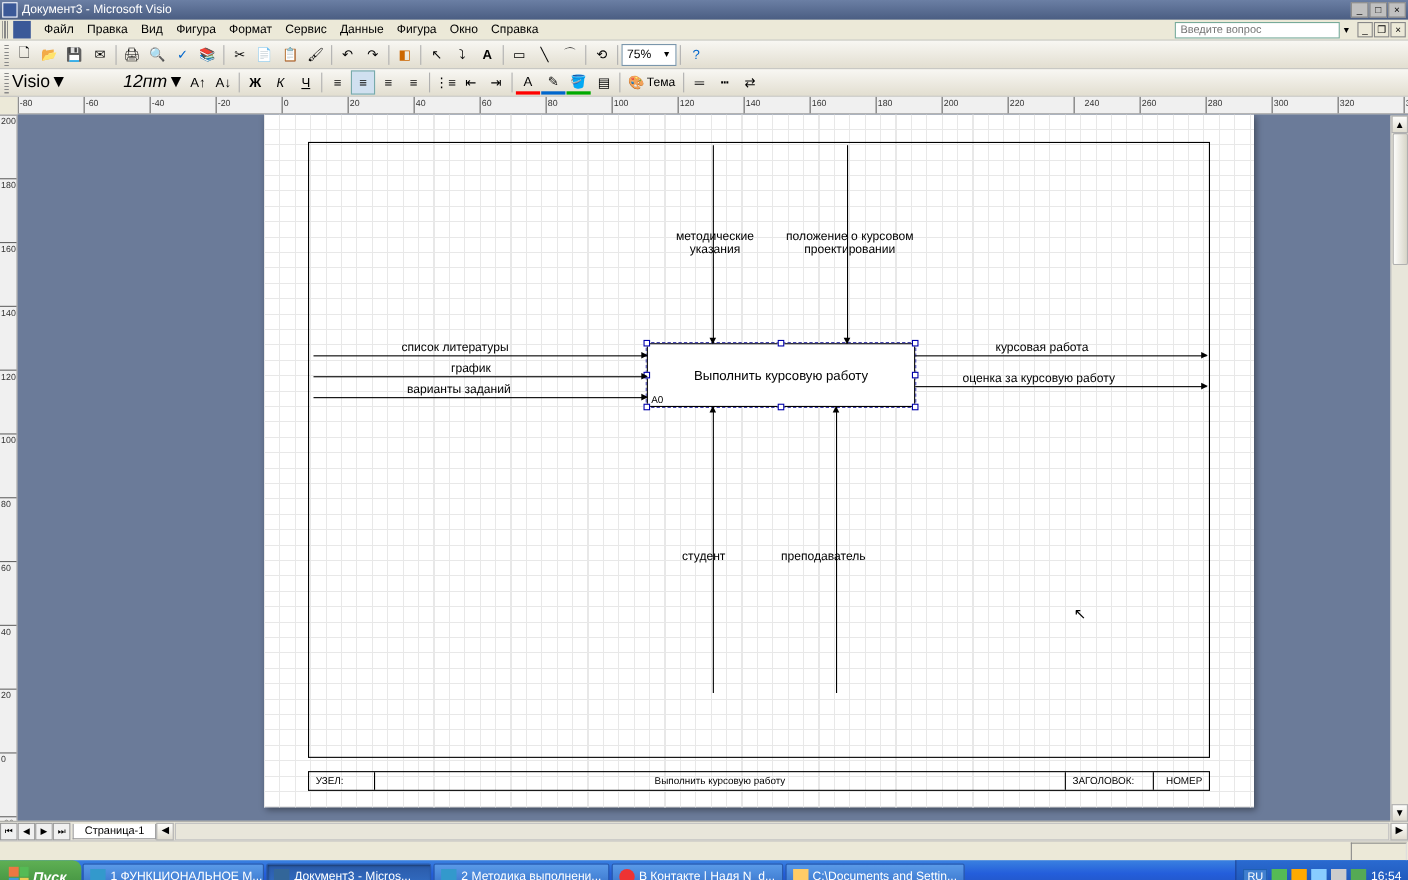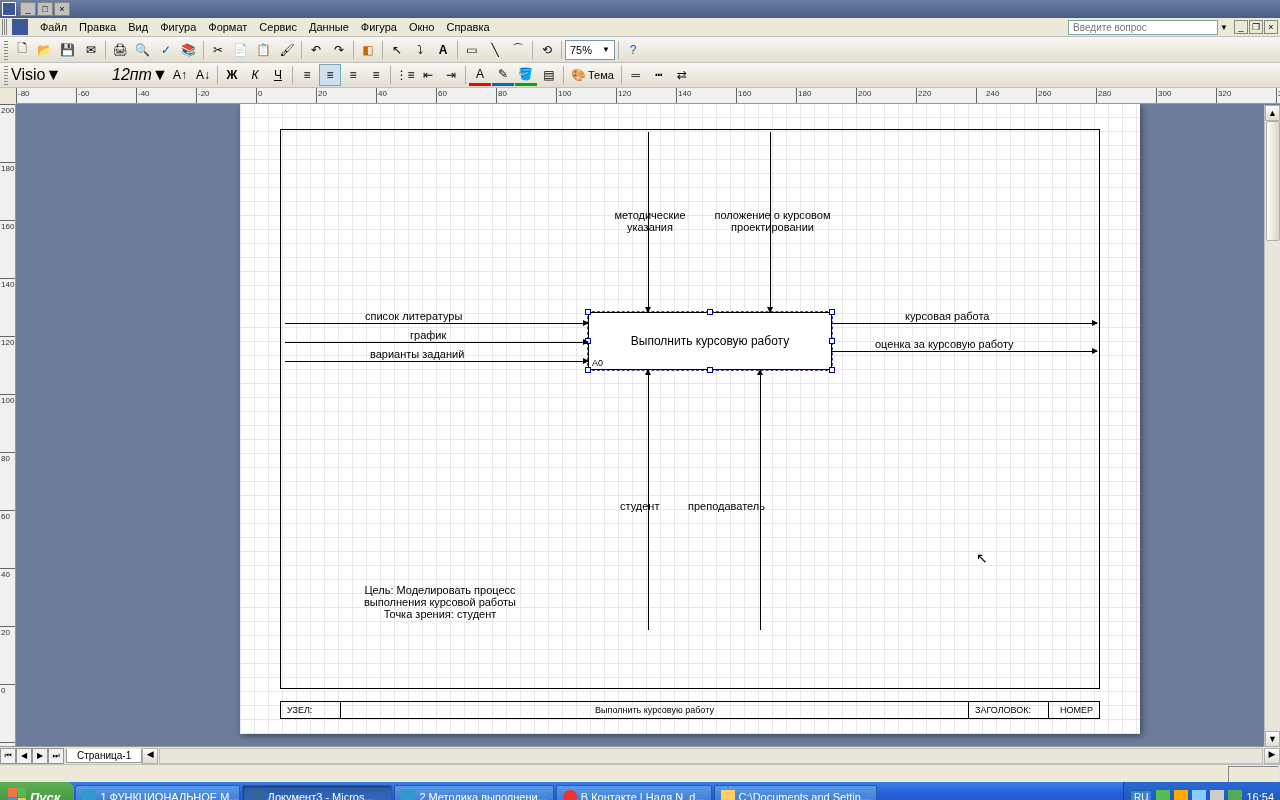--- a/index.html
+++ b/index.html
@@ -88,20 +88,21 @@
 .taskbar .tray { margin-left: auto; background: linear-gradient(#2a6ad0, #1a50b0); height: 30px; display: flex; align-items: center; padding: 0 6px; gap: 4px; border-left: 1px solid #1a4090; }
 .taskbar .tray .lang { background: #4080d0; color: #fff; font-size: 10px; padding: 1px 3px; border: 1px solid #2060b0; }
 .taskbar .tray .ticon { width: 14px; height: 14px; }
 .taskbar .tray .clock { color: #fff; font-size: 11px; }
 </style>
 </head>
 <body>
 
 <div class="titlebar">
   <div class="icon"></div>
+  <div class="title">Документ3 - Microsoft Visio</div>
   <div class="ctrl">
     <div>_</div>
     <div>□</div>
     <div>×</div>
   </div>
 </div>
 
 <div class="menubar">
   <div class="vgrip"></div>
   <div class="appicon"></div>
@@ -309,27 +310,22 @@
       <div class="dlabel" style="left:665px;top:206px">курсовая работа</div>
       <div class="arrow h" style="left:592px;top:247px;width:265px"></div>
         <div class="ahead-r" style="left:852px;top:244px"></div>
       <div class="dlabel" style="left:635px;top:234px">оценка за курсовую работу</div>
 
       <div class="arrow v" style="left:408px;top:266px;height:260px"></div>
         <div class="ahead-u" style="left:405px;top:265px"></div>
       <div class="dlabel" style="left:380px;top:396px">студент</div>
       <div class="arrow v" style="left:520px;top:266px;height:260px"></div>
         <div class="ahead-u" style="left:517px;top:265px"></div>
-      <div class="dlabel" style="left:448px;top:396px">преподаватель</div>
-
-      <div class="dlabel" style="left:100px;top:480px;width:200px;text-align:center">
-        <div>Цель: Моделировать процесс</div>
-        <div>выполнения курсовой работы</div>
-        <div>Точка зрения: студент</div>
-      </div>
+      <div class="dlabel" style="left:470px;top:396px">преподаватель</div>
+
 
       <div class="titleblock">
         <div style="width:60px">УЗЕЛ:</div>
         <div style="flex:1;justify-content:center">Выполнить курсовую работу</div>
         <div style="width:80px">ЗАГОЛОВОК:</div>
         <div style="width:50px;border-right:none;justify-content:flex-end">НОМЕР</div>
       </div>
     </div>
     <div style="position:absolute;left:960px;top:446px;font-size:14px;color:#000">↖</div>
   </div>

